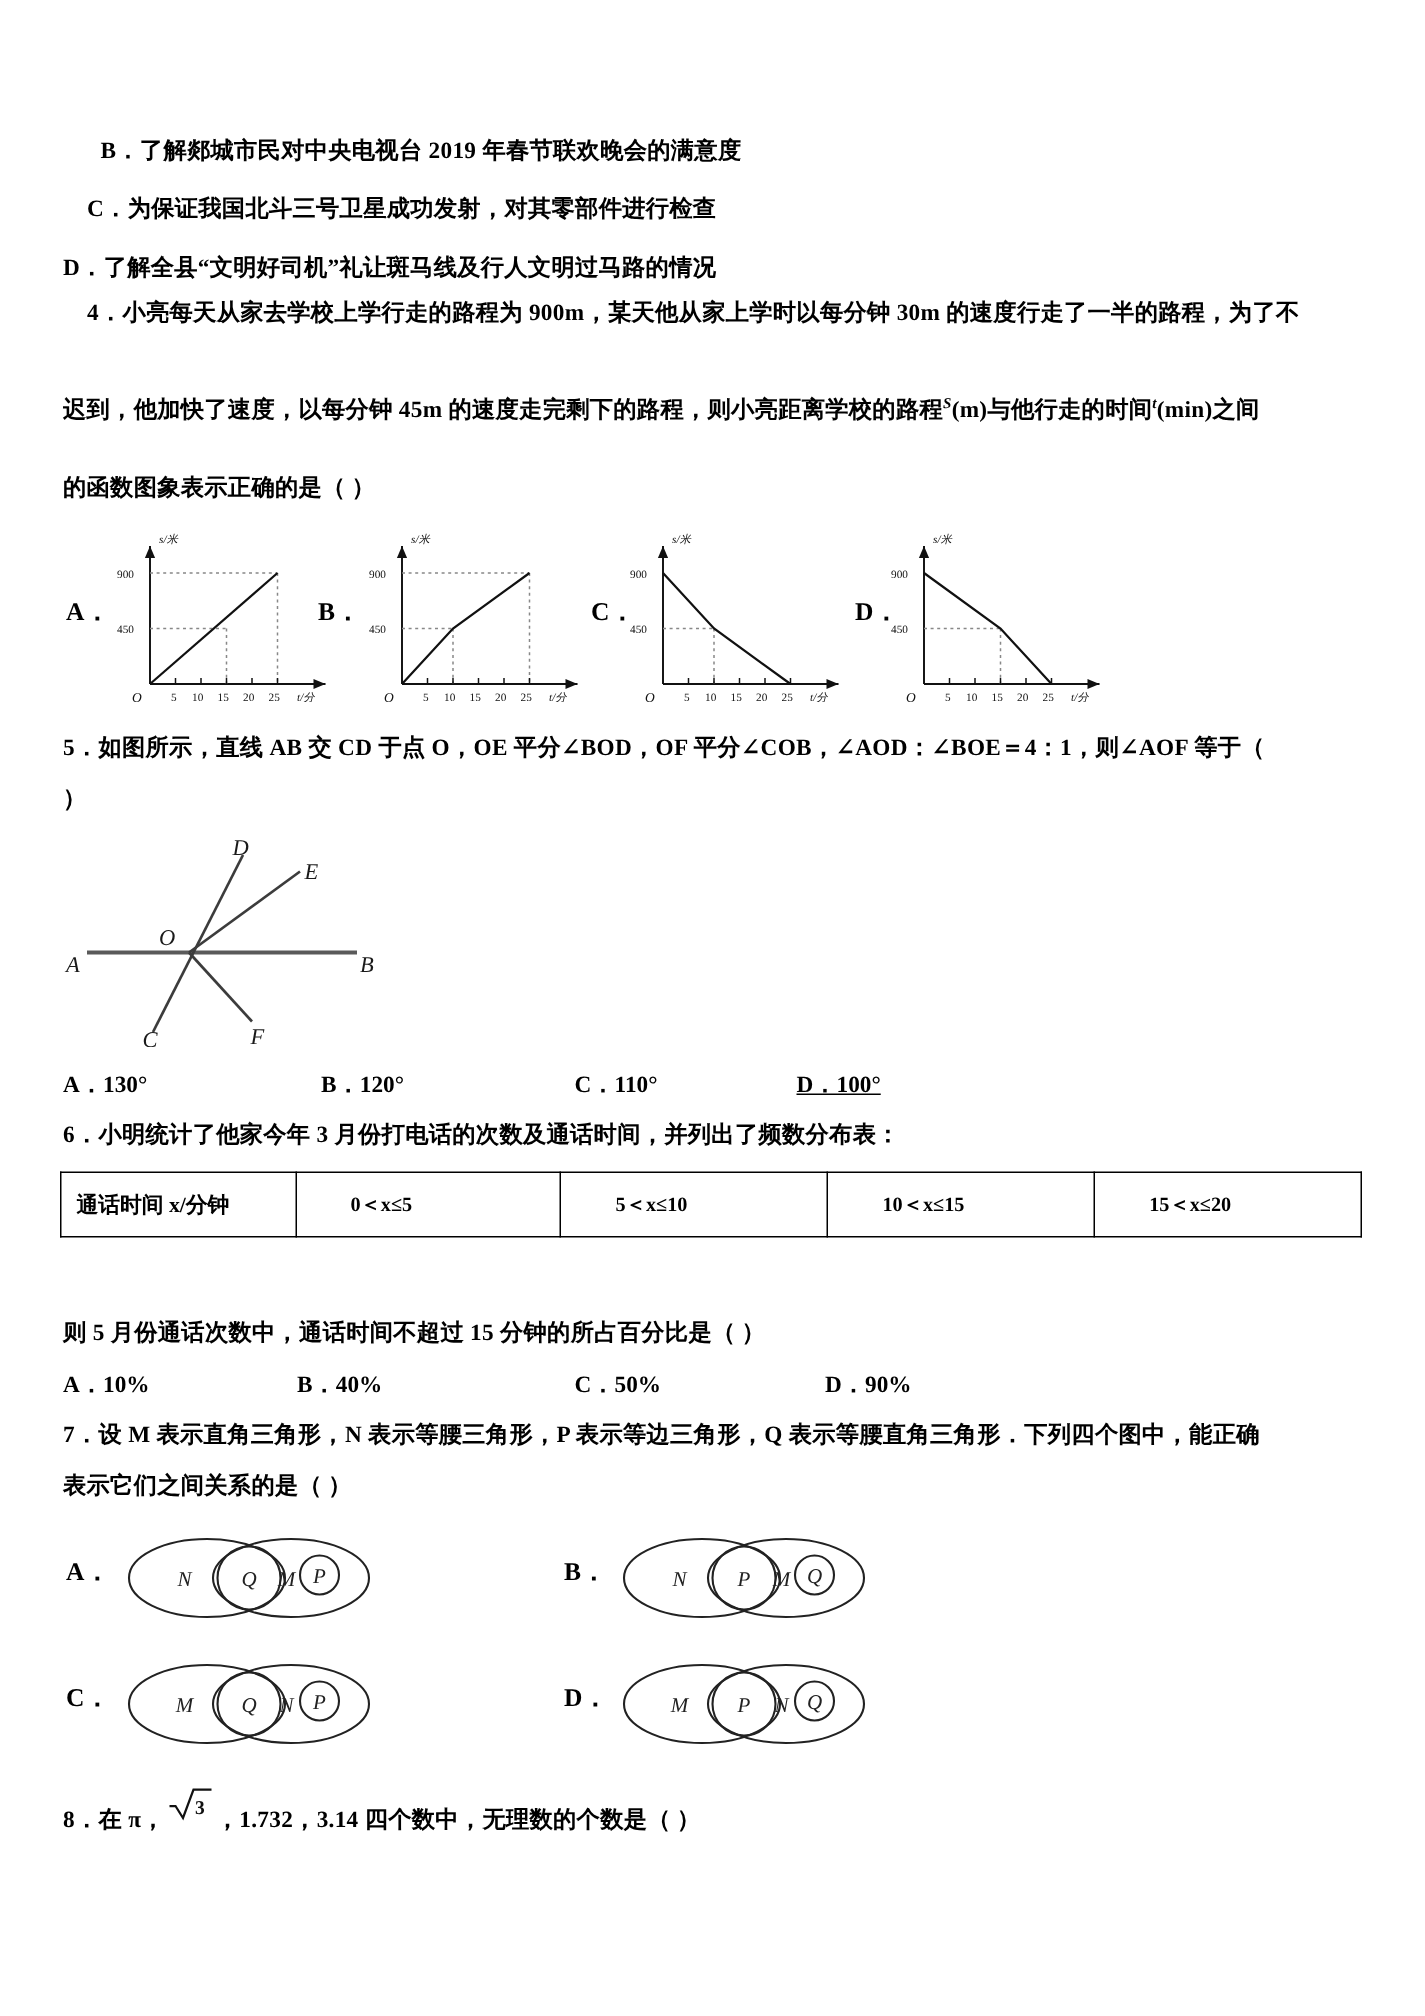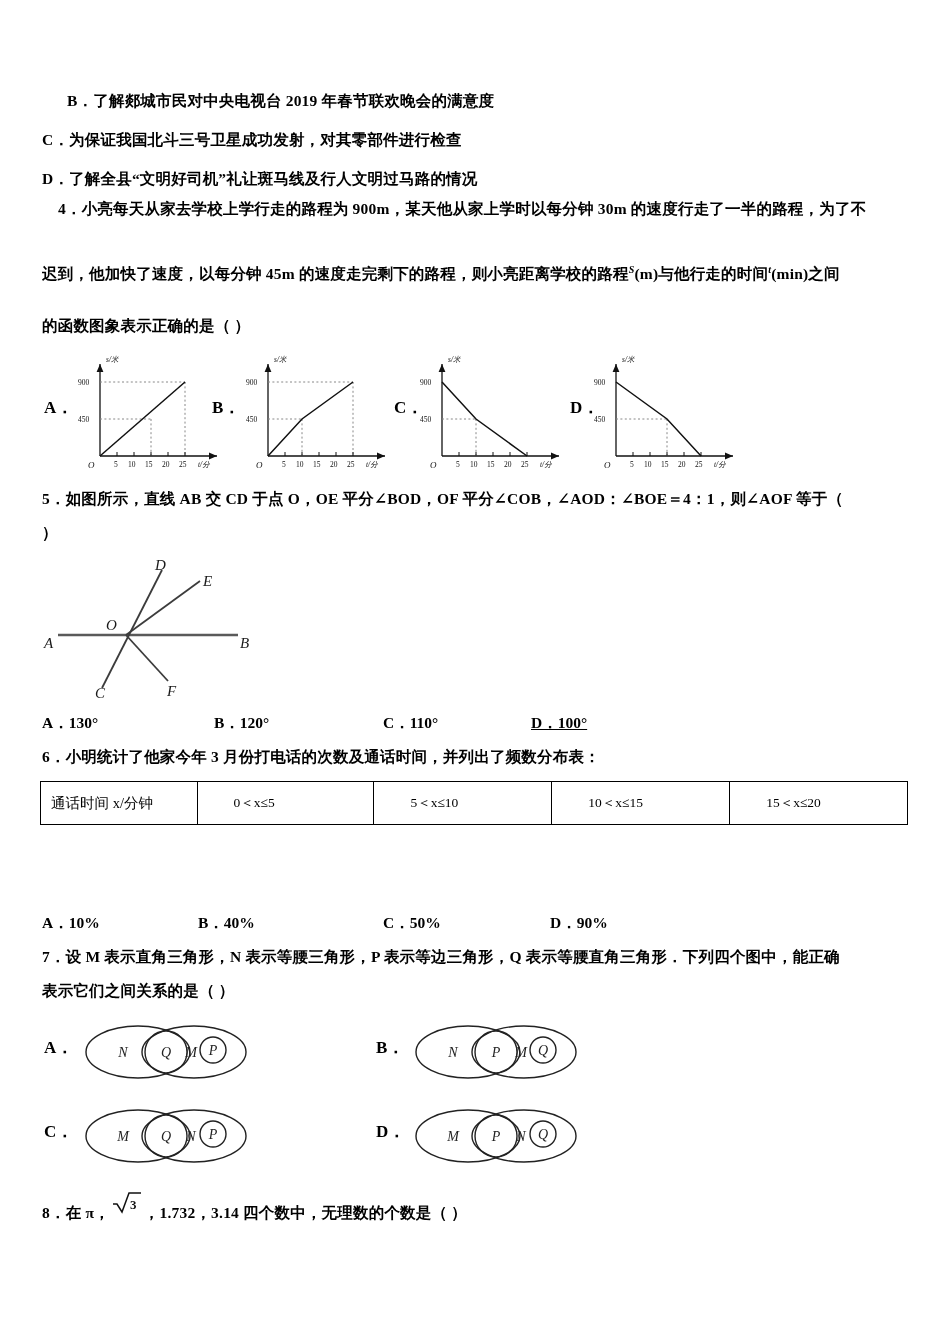--- a/index.html
+++ b/index.html
@@ -58,21 +58,21 @@
   }
 
   
   .geobox { position: absolute; }
 
   
   table.freq {
     position: absolute;
     border-collapse: collapse;
     font-size: 13.5px;
-    font-weight: normal;
+    font-weight: bold;
     font-family: "Liberation Serif", serif;
   }
   table.freq td {
     border: 1px solid #000;
     padding: 10px 8px 10px 10px;
     vertical-align: middle;
     height: 22px;
   }
   table.freq td.hdr { width: 160px; font-size: 14.5px; }
   table.freq td.col { width: 152px; padding-left: 36px; }
@@ -89,21 +89,21 @@
   }
   svg { display: block; }
   .sub { font-size: 10px; vertical-align: super; }
 </style>
 </head>
 <body>
 
 <div class="page">
 
   <div class="line" style="left:42px; top:92px;margin-left:25px;">B．了解郯城市民对中央电视台 2019 年春节联欢晚会的满意度</div>
-  <div class="line" style="left:42px; top:131px;">C．为保证我国北斗三号卫星成功发射，对其零部件进行检查</div>
+  <div class="line" style="left:58px; top:131px;">C．为保证我国北斗三号卫星成功发射，对其零部件进行检查</div>
   <div class="line" style="left:42px; top:170px;">D．了解全县“文明好司机”礼让斑马线及行人文明过马路的情况</div>
 
   <div class="line" style="left:42px; top:200px;margin-left:16px;">4．小亮每天从家去学校上学行走的路程为 900m，某天他从家上学时以每分钟 30m 的速度行走了一半的路程，为了不</div>
 
   <div class="line" style="left:42px; top:264px;">
     <span>迟到，他加快了速度，以每分钟 45m 的速度走完剩下的路程，则小亮距离学校的路程</span><span class="sub ital">S</span><span>(m)与他行走的时间</span><span class="sub ital">t</span><span>(min)之间</span>
   </div>
 
   <div class="line" style="left:42px; top:317px;">的函数图象表示正确的是（  ）</div>
 
@@ -285,20 +285,21 @@
         <tr>
       <td class="hdr">通话时间 x/分钟</td>
       <td class="col">0＜x≤5</td>
       <td class="col">5＜x≤10</td>
       <td class="col">10＜x≤15</td>
       <td class="col">15＜x≤20</td>
     </tr>
   </tbody>
     </table>
 
+  <div class="line" style="left:42px; top:880px;">则 5 月份通话次数中，通话时间不超过 15 分钟的所占百分比是（      ）</div>
 
   <div class="optrow" style="left:42px; top:913px; width:700px;">
     <span style="left:0px;">A．10%</span>
     <span style="left:156px;">B．40%</span>
     <span style="left:341px;">C．50%</span>
     <span style="left:508px;">D．90%</span>
   </div>
 
   <div class="line" style="left:42px; top:948px;">7．设 M 表示直角三角形，N 表示等腰三角形，P 表示等边三角形，Q 表示等腰直角三角形．下列四个图中，能正确</div>
   <div class="line" style="left:42px; top:982px;">表示它们之间关系的是（      ）</div>

